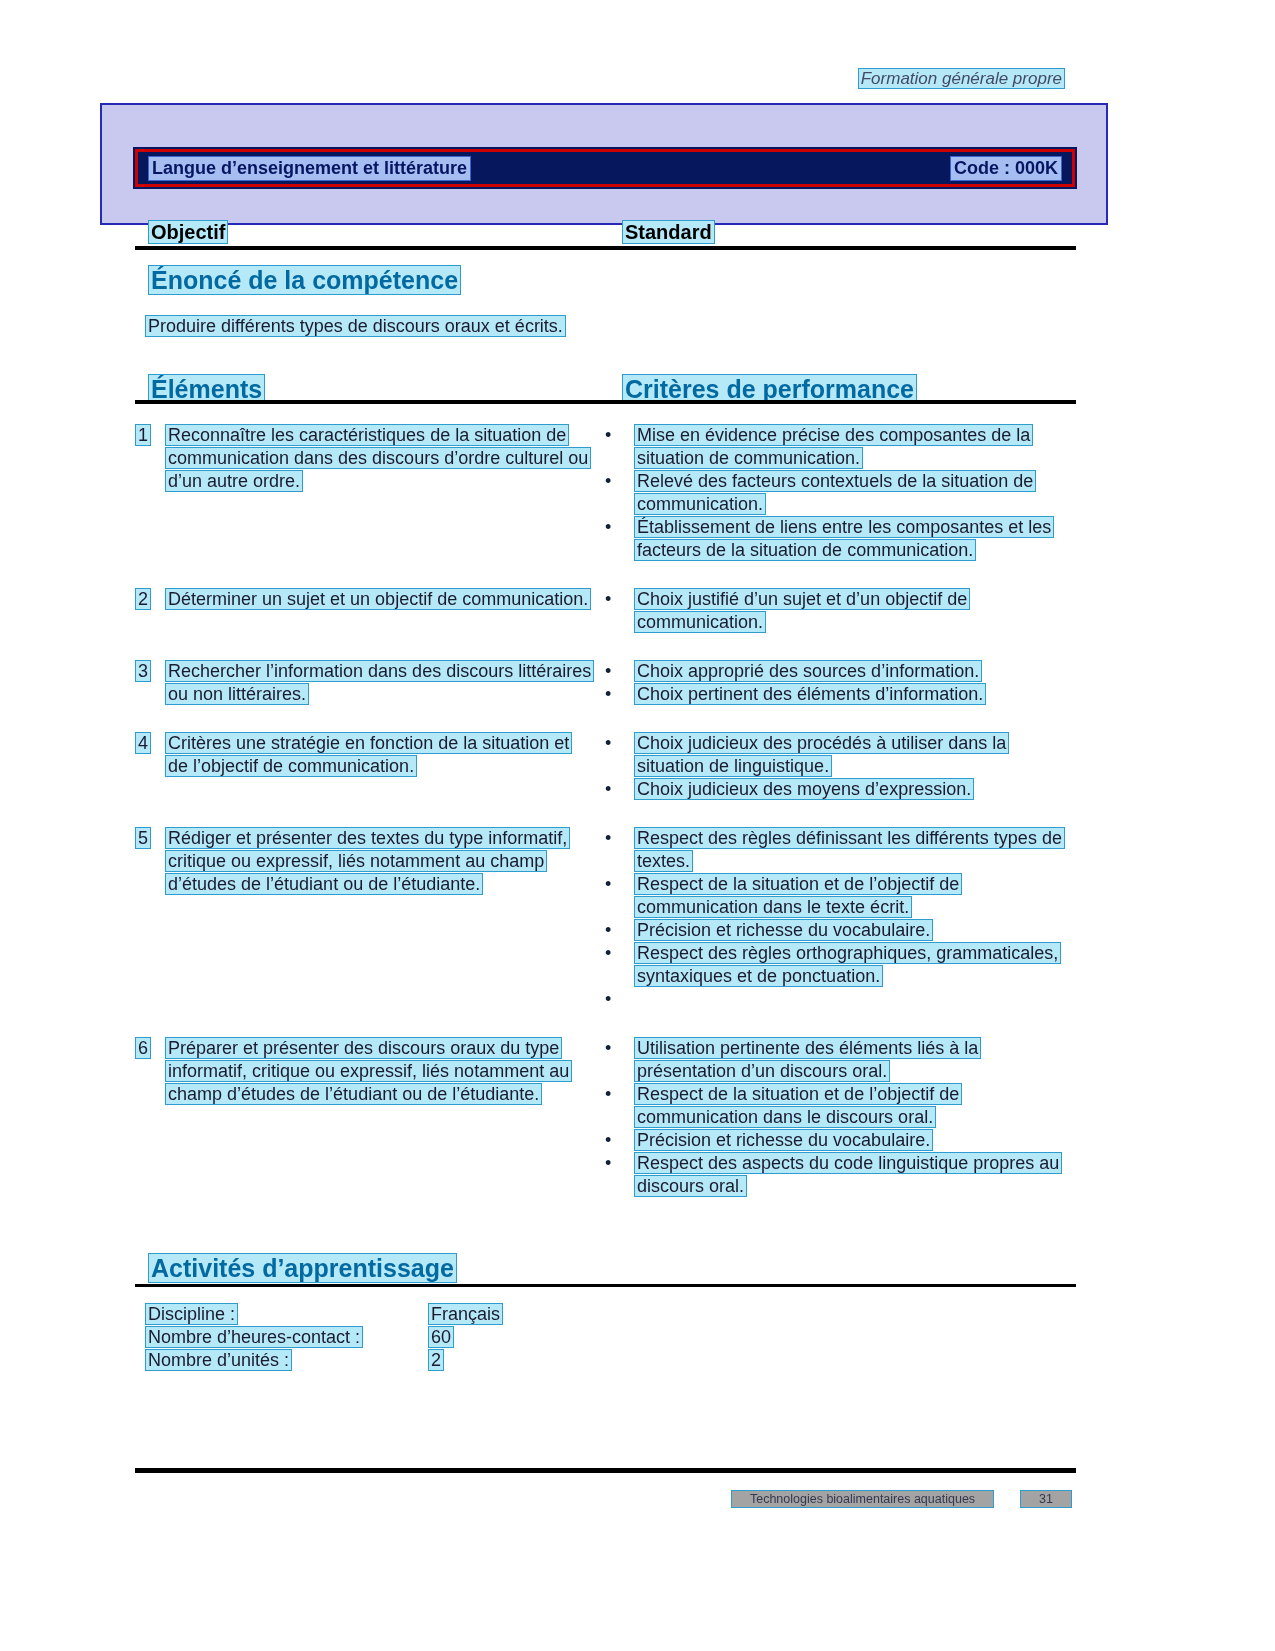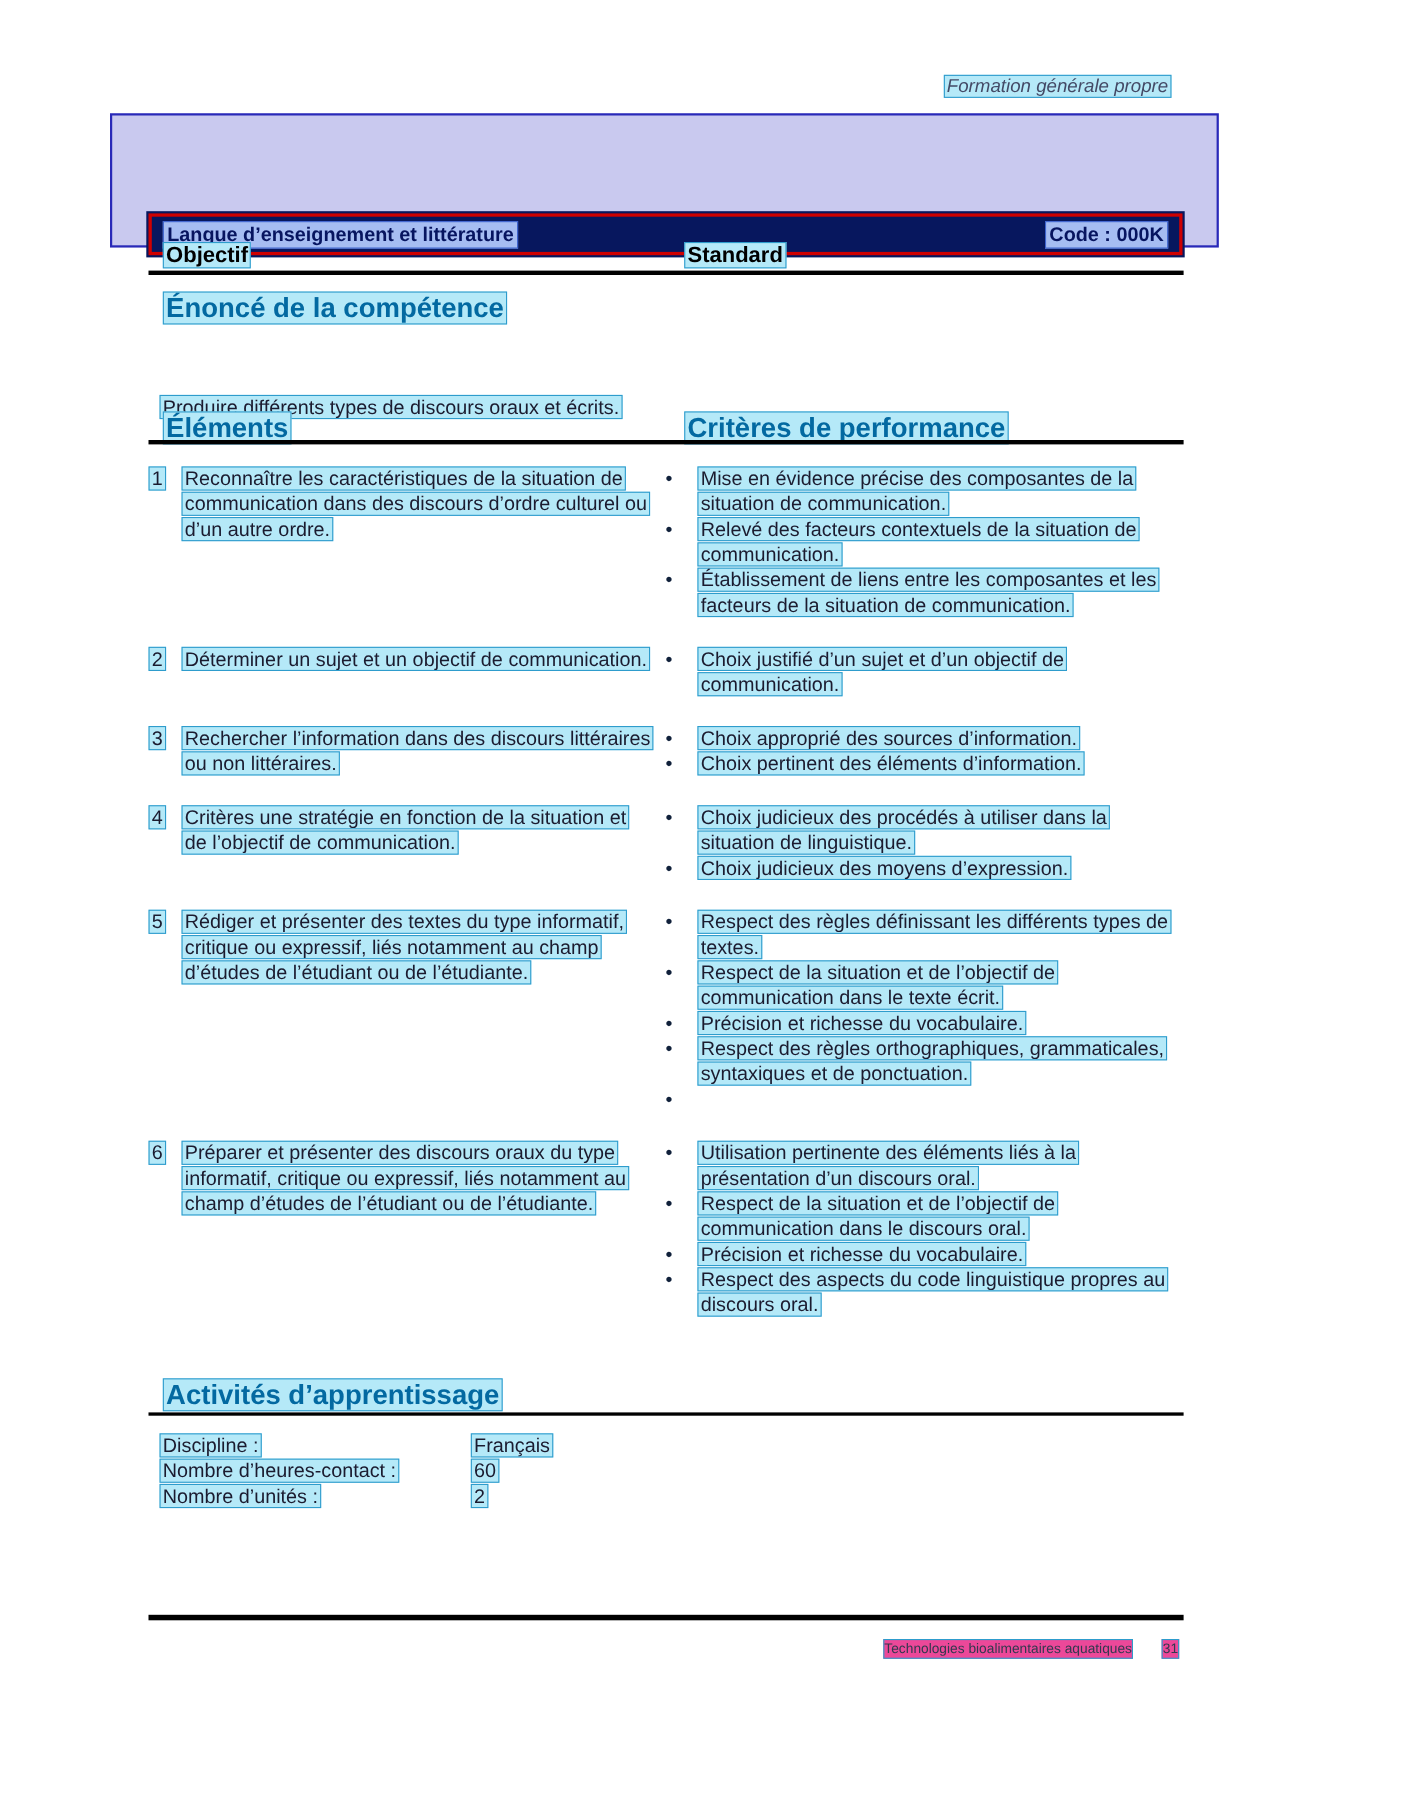--- a/index.html
+++ b/index.html
@@ -6,34 +6,34 @@
   .page {
     position:relative; width:1275px; height:1651px; overflow:hidden;
     background:#ffffff; font-family:"Liberation Sans", sans-serif;
     color:#1b1b2f; font-size:18px; line-height:23px;
   }
   .hl {
     background:#b5e9f8; border:1px solid #2e9ccc; padding:0 2px;
     -webkit-box-decoration-break:clone; box-decoration-break:clone;
   }
   .hl-sm {
-    background:#ec4899; border:1px solid #2e9ccc; padding:0 0;
+    background:#a3a3a3; border:1px solid #2e9ccc; padding:0 18px;
   }
 
   .top-label { position:absolute; top:67px; right:210px; font-size:17px; color:#444a66;font-style:italic; }
 
   .title-box {
     position:absolute; top:103px; left:100px; width:1008px; height:122px;
     background:#c9c9ef; border:2px solid #2929b8; box-sizing:border-box;
   }
   .title-bar {
     position:absolute; top:44px; left:33px; right:31px; height:38px;
     background:#07175e; border:3px solid #cf0000; box-shadow:0 0 0 2px #07175e;
     display:flex; align-items:center; justify-content:space-between;
-    padding:0 10px; box-sizing:border-box;margin-top:45px;
+    padding:0 10px; box-sizing:border-box;
   }
   .bar-hl {
     background:#a6bdf2; border:1px solid #3d63cf; color:#071560;
     padding:0 3px; font-size:18px; font-weight:bold;
   }
 
   .abs-row { position:absolute; left:135px; width:941px; }
   .abs-row .left-h  { position:absolute; left:13px; top:0;text-align:center; }
   .abs-row .right-h { position:absolute; left:487px; top:0; }
   .h20 { font-size:20px; font-weight:bold; color:#000; }
@@ -79,21 +79,21 @@
 
   <div class="abs-row" style="top:221px;">
     <span class="left-h h20"><span class="hl">Objectif</span></span>
     <span class="right-h h20"><span class="hl">Standard</span></span>
   </div>
   <div class="rule" style="top:246px; height:4px;"></div>
 
   <div style="position:absolute; top:269px; left:148px;" class="h19">
     <span class="hl">Énoncé de la compétence</span>
   </div>
-  <div style="position:absolute; top:315px; left:145px;margin-top:44px;">
+  <div style="position:absolute; top:315px; left:145px;">
     <span class="hl">Produire différents types de discours oraux et écrits.</span>
   </div>
 
   <div class="abs-row" style="top:378px;">
     <span class="left-h h19"><span class="hl">Éléments</span></span>
     <span class="right-h h19"><span class="hl">Critères de performance</span></span>
   </div>
   <div class="rule" style="top:400px; height:4px;"></div>
 
   <div class="rows">

